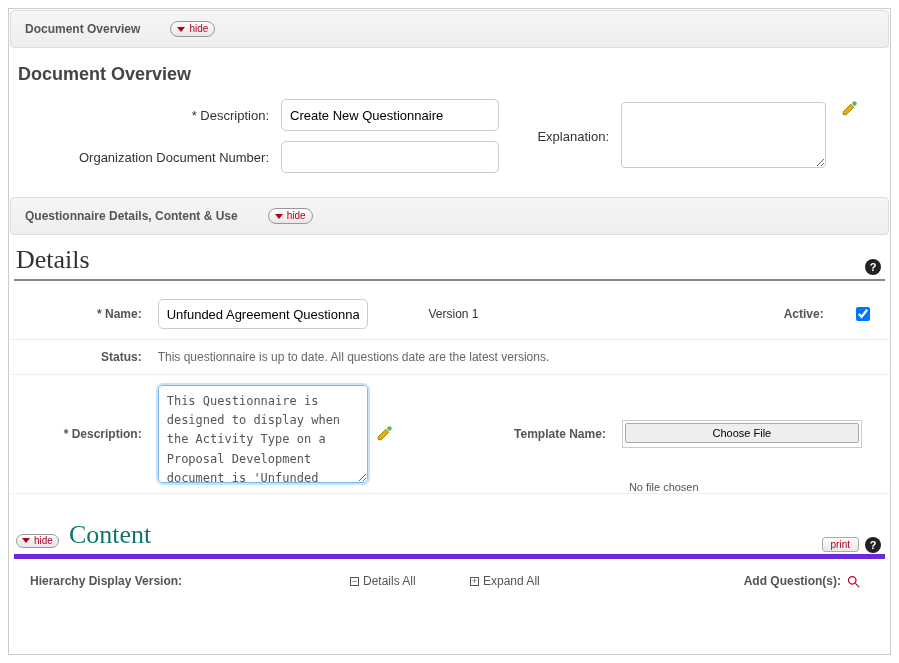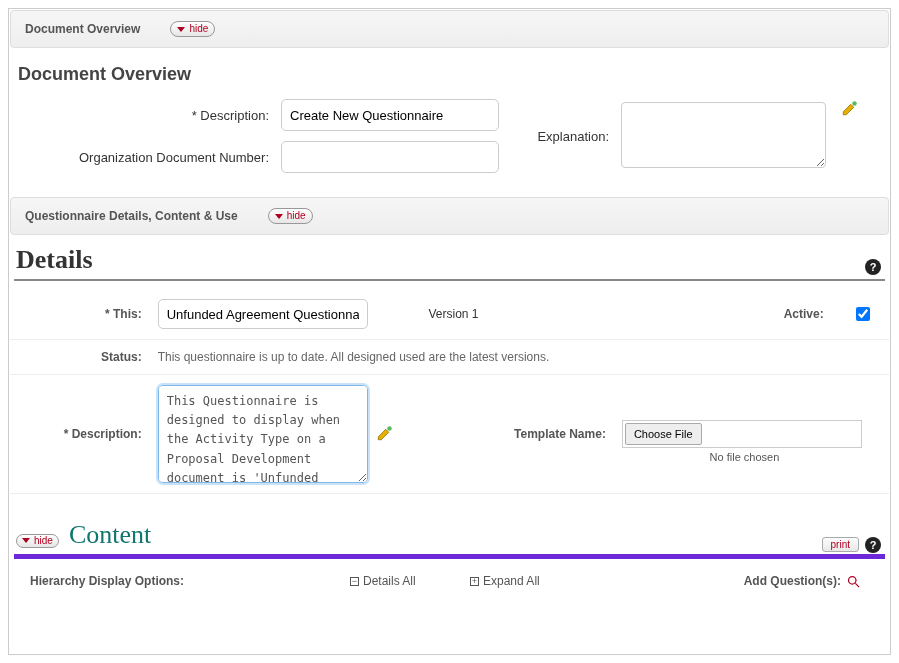--- a/index.html
+++ b/index.html
@@ -86,21 +86,21 @@
     height: 66px;
     border: 1px solid #ccc;
     border-radius: 4px;
     padding: 4px 6px;
     font-size: 12px;
     resize: both;
   }
   .pencil-icon svg { width: 18px; height: 18px; }
   h1.details {
     font-family: Georgia, 'Times New Roman', serif;
-    font-weight: bold;
+    font-weight: normal;
     color: #333;
     font-size: 26px;
     margin: 10px 6px 4px;
   }
   .hr { border-top: 2px solid #888; margin: 2px 4px 8px; position: relative; }
   .help-icon {
     position: absolute; right: 4px; top: -22px;
     width: 16px; height: 16px; border-radius: 50%;
     background: #222; color: #fff; font-weight: bold; font-size: 11px;
     display: flex; align-items: center; justify-content: center;
@@ -122,21 +122,21 @@
     width: 210px; height: 30px; border: 1px solid #ccc; border-radius: 5px;
     padding: 4px 8px; font-size: 13px;
   }
   textarea.desc-ta {
     width: 210px; height: 98px; border: 1px solid #7fb8e8;
     border-radius: 5px; padding: 6px 8px; font-size: 12px; color: #555;
     resize: both; outline: 2px solid rgba(120,180,240,.4);
     line-height: 1.6;
   }
   .file-wrap {
-    display: flex; align-items: stretch; border: 1px solid #ccc; width: 240px; height: 28px;
+    display: flex; align-items: stretch; border: 1px solid #ccc; width: 240px; height: 28px; flex-direction: column;
   }
   .file-btn {
     background: #eee; border: 1px solid #aaa; border-radius: 2px;
     padding: 3px 8px; font-size: 11px; margin: 2px; cursor: pointer;
   }
   .file-txt {
     flex: 1; display: flex; align-items: center; padding-left: 6px;
     font-size: 11px; color: #555; margin-top: 36px;
   }
   input[type=checkbox].chk { width: 14px; height: 14px; }
@@ -228,33 +228,33 @@
   </div>
 
   <h1 class="details">Details</h1>
   <div class="hr">
     <span class="help-icon">?</span>
   </div>
 
   <table class="details-table">
     <tbody>
         <tr>
-      <td class="lbl">*  This:</td>
+      <td class="lbl">*  Name:</td>
       <td style="width:250px">
         <input class="name-input" type="text" value="Unfunded Agreement Questionnaire" style="">
       </td>
       <td class="cen" style="width:180px">Version 1</td>
       <td class="lbl" style="text-align:right;width:190px">Active:</td>
       <td style="width:50px;text-align:right;padding-right:16px">
         <input type="checkbox" class="chk" checked="" style="">
       </td>
     </tr>
     <tr>
       <td class="lbl">Status:</td>
-      <td colspan="4" style="color:#666">This questionnaire is up to date. All designed used are the latest versions.</td>
+      <td colspan="4" style="color:#666">This questionnaire is up to date. All questions date are the latest versions.</td>
     </tr>
     <tr>
       <td class="lbl">*  Description:</td>
       <td>
         <div style="display:flex;align-items:center;gap:8px">
           <textarea class="desc-ta" style="">This Questionnaire is designed to display when the Activity Type on a Proposal Development document is 'Unfunded Agreement.</textarea>
           <span class="pencil-icon">
             <svg viewBox="0 0 24 24">
                   <path fill="#e6b000" stroke="#8a6d00" stroke-width="1" d="M3 17l10-10 4 4-10 10H3v-4z"></path>
                   <circle cx="18" cy="6" r="3" fill="#5cb85c"></circle>
@@ -279,21 +279,21 @@
       <span>hide</span>
     </span>
     <h1 class="content">Content</h1>
   </div>
   <div class="content-hr">
     <span class="print-btn">print</span>
     <span class="content-help">?</span>
   </div>
 
   <div class="hierarchy">
-    <span class="hlabel">Hierarchy Display Options:</span>
+    <span class="hlabel">Hierarchy Display Version:</span>
     <span class="toggle-link">
       <span class="box">−</span>
       <span>Details All</span>
     </span>
     <span class="toggle-link">
       <span class="box">+</span>
       <span>Expand All</span>
     </span>
     <span class="addq">Add Question(s):</span>
     <span class="search-icon">

